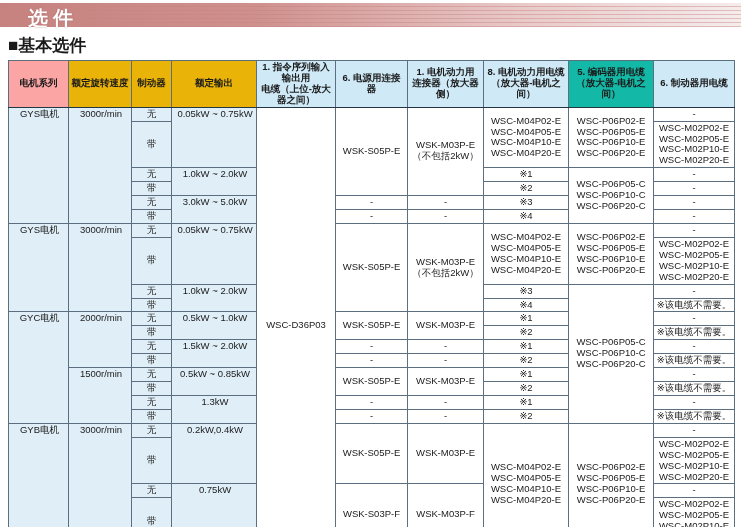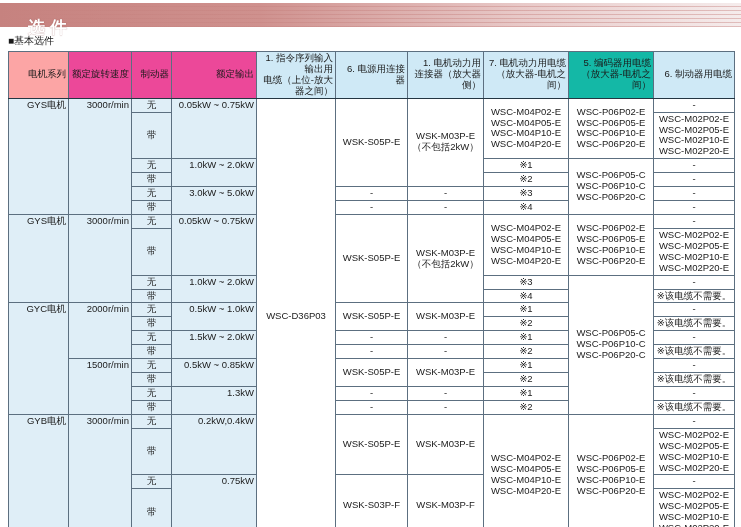--- a/index.html
+++ b/index.html
@@ -5,44 +5,44 @@
   html,body{margin:0;padding:0;background:#fff;width:741px;}
   body{font-family:"Liberation Sans","DejaVu Sans",sans-serif;color:#1a1a1a;}
 
   .banner{
     height:24px;margin-top:3px;position:relative;
     background:
       repeating-linear-gradient(180deg, rgba(0,0,0,0) 0 3px, rgba(198,130,127,0.45) 3px 4px),
       linear-gradient(to right,#c6827f 0%,#cf918e 35%,#e8c9c8 70%,#f5ecec 100%);
   }
   .banner-title{
-    position:absolute;left:28px;top:13px;
-    color:#ffffff;font-weight:bold;font-size:17px;letter-spacing:5px;
+    position:absolute;left:28px;top:2px;
+    color:#ffffff;font-weight:bold;font-size:20px;letter-spacing:5px;
     text-shadow:0 0 1px rgba(120,40,40,.6);
   }
-  .section-title{font-size:10px;font-weight:normal;margin:7px 0 3px 8px;}
+  .section-title{font-size:17px;font-weight:bold;margin:7px 0 3px 8px;}
 
   table.opts{
     border-collapse:collapse;table-layout:fixed;
     margin-left:8px;width:726px;
     border:1.5px solid #243642;
   }
   .opts th,.opts td{
     border:1px solid #5c6f80;
     font-size:9.5px;line-height:1.15;
     padding:1px 2px;white-space:pre-line;overflow:hidden;
     text-align:center;vertical-align:middle;
   }
-  .opts thead th{font-weight:normal;height:36px;border-bottom:1.5px solid #243642;text-align:right;}
+  .opts thead th{font-weight:bold;height:36px;border-bottom:1.5px solid #243642;}
   .h-gray{background:#fca5a5;}
-  .h-salmon{background:#ec4899;}
+  .h-salmon{background:#eab308;}
   .h-blue{background:#cfe9f6;}
   .h-yellow{background:#14b8a6;}
 
-  td.L{background:#dfeef7;text-align:right;vertical-align:top;padding-left:4px;}
+  td.L{background:#dfeef7;text-align:center;vertical-align:top;padding-left:4px;}
   td.Lc{background:#dfeef7;text-align:center;vertical-align:middle;}
   tr.sec td{border-top:1.5px solid #243642;}
 
   col.w1{width:60px}col.w2{width:63px}col.w3{width:40px}col.w4{width:85px}
   col.w5{width:79px}col.w6{width:72px}col.w7{width:76px}col.w8{width:85px}
   col.w9{width:85px}col.w10{width:81px}
 </style>
 </head>
 <body>
 
@@ -69,21 +69,21 @@
     <tr>
       <th class="h-gray">电机系列</th>
       <th class="h-salmon">额定旋转速度</th>
       <th class="h-salmon">制动器</th>
       <th class="h-salmon">额定输出</th>
       <th class="h-blue">1. 指令序列输入输出用
 电缆（上位-放大器之间）</th>
       <th class="h-blue">6. 电源用连接器</th>
       <th class="h-blue">1. 电机动力用
 连接器（放大器侧）</th>
-      <th class="h-blue">7. 电机动力用电缆
+      <th class="h-blue">8. 电机动力用电缆
 （放大器-电机之间）</th>
       <th class="h-yellow">5. 编码器用电缆
 （放大器-电机之间）</th>
       <th class="h-blue">6. 制动器用电缆</th>
     </tr>
   </thead>
   <tbody>
       <tr class="sec">
         <td rowspan="6" class="L">GYS电机</td>
         <td rowspan="6" class="L">3000r/min</td>

